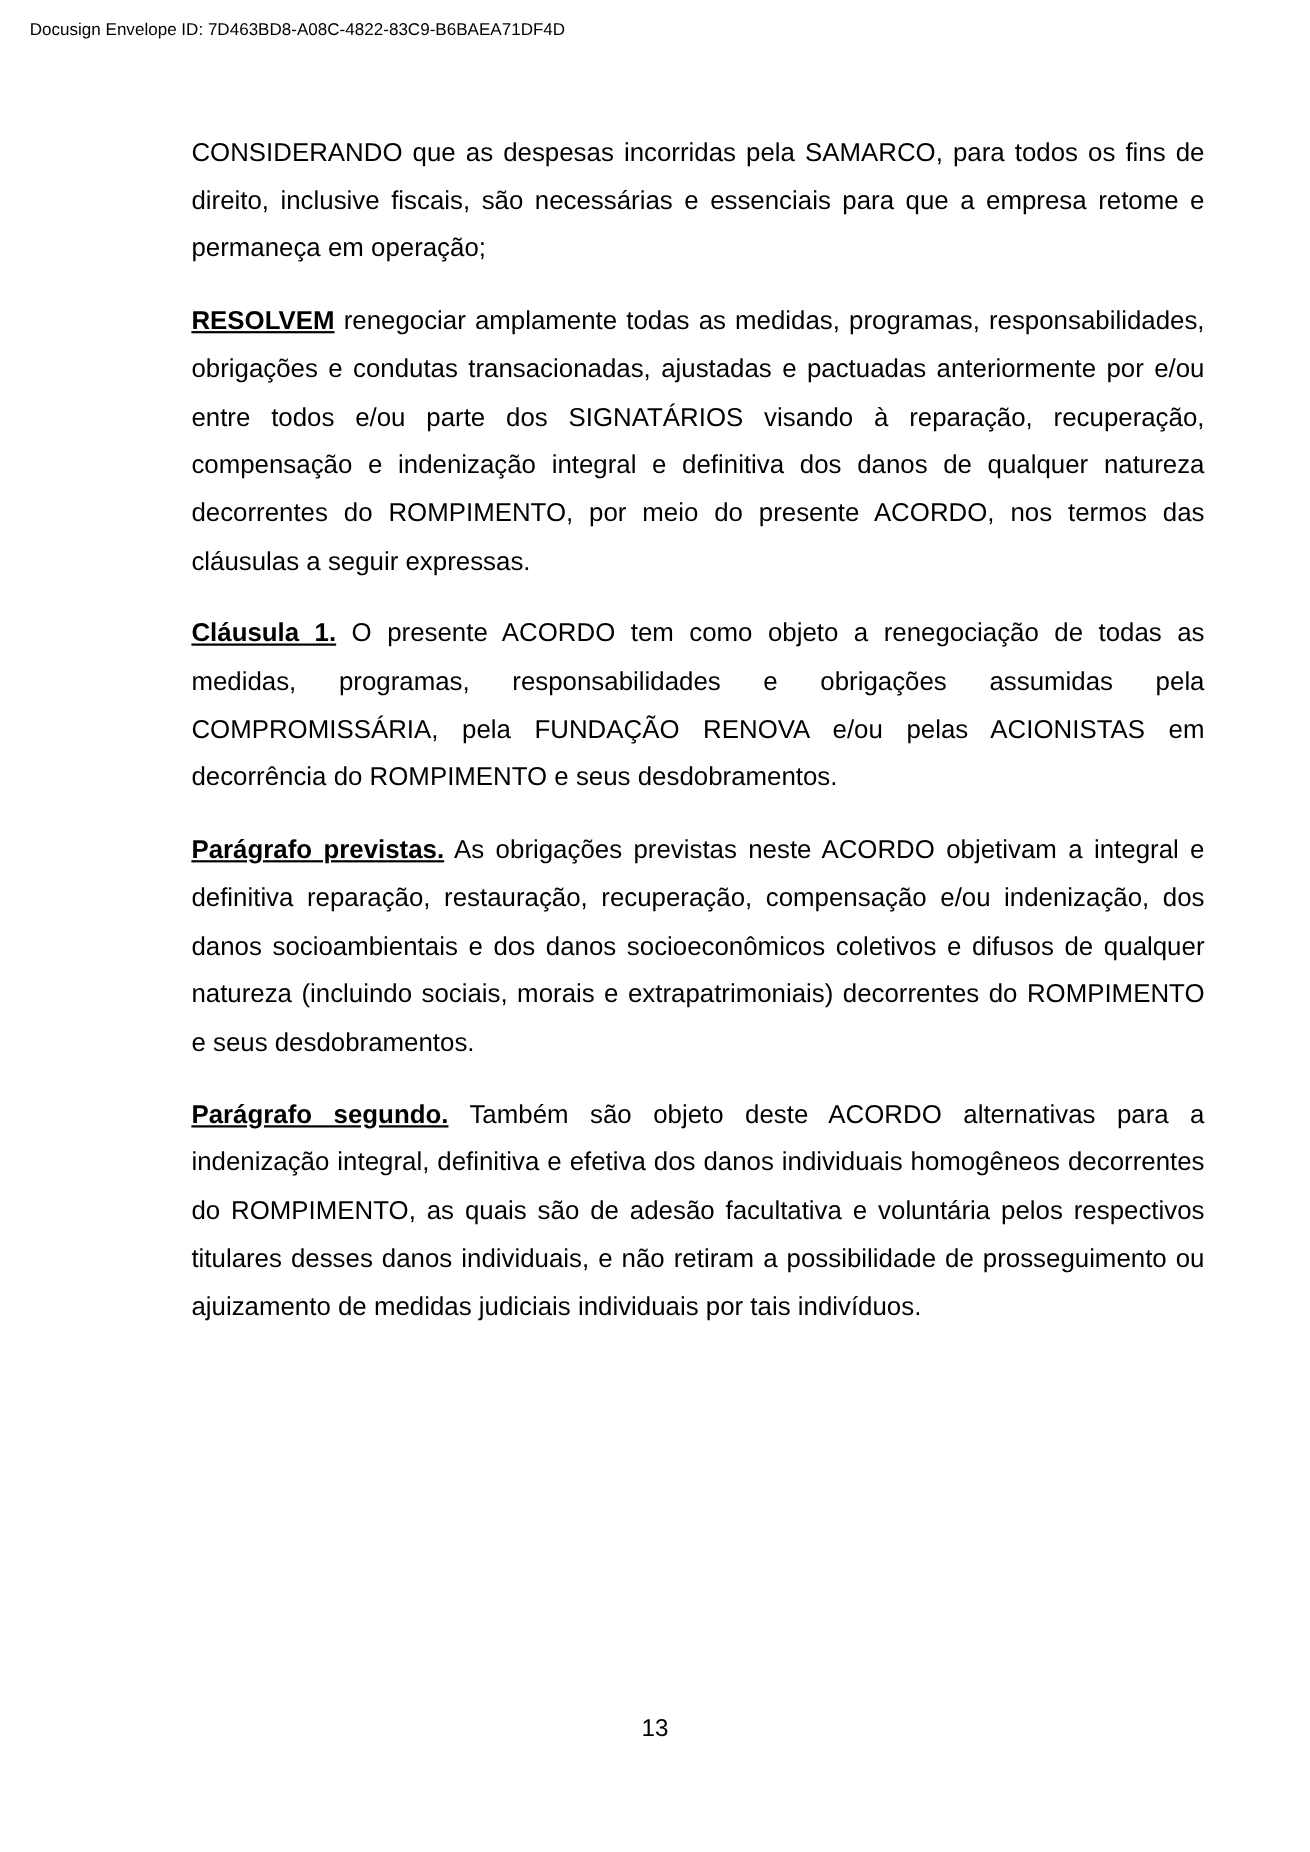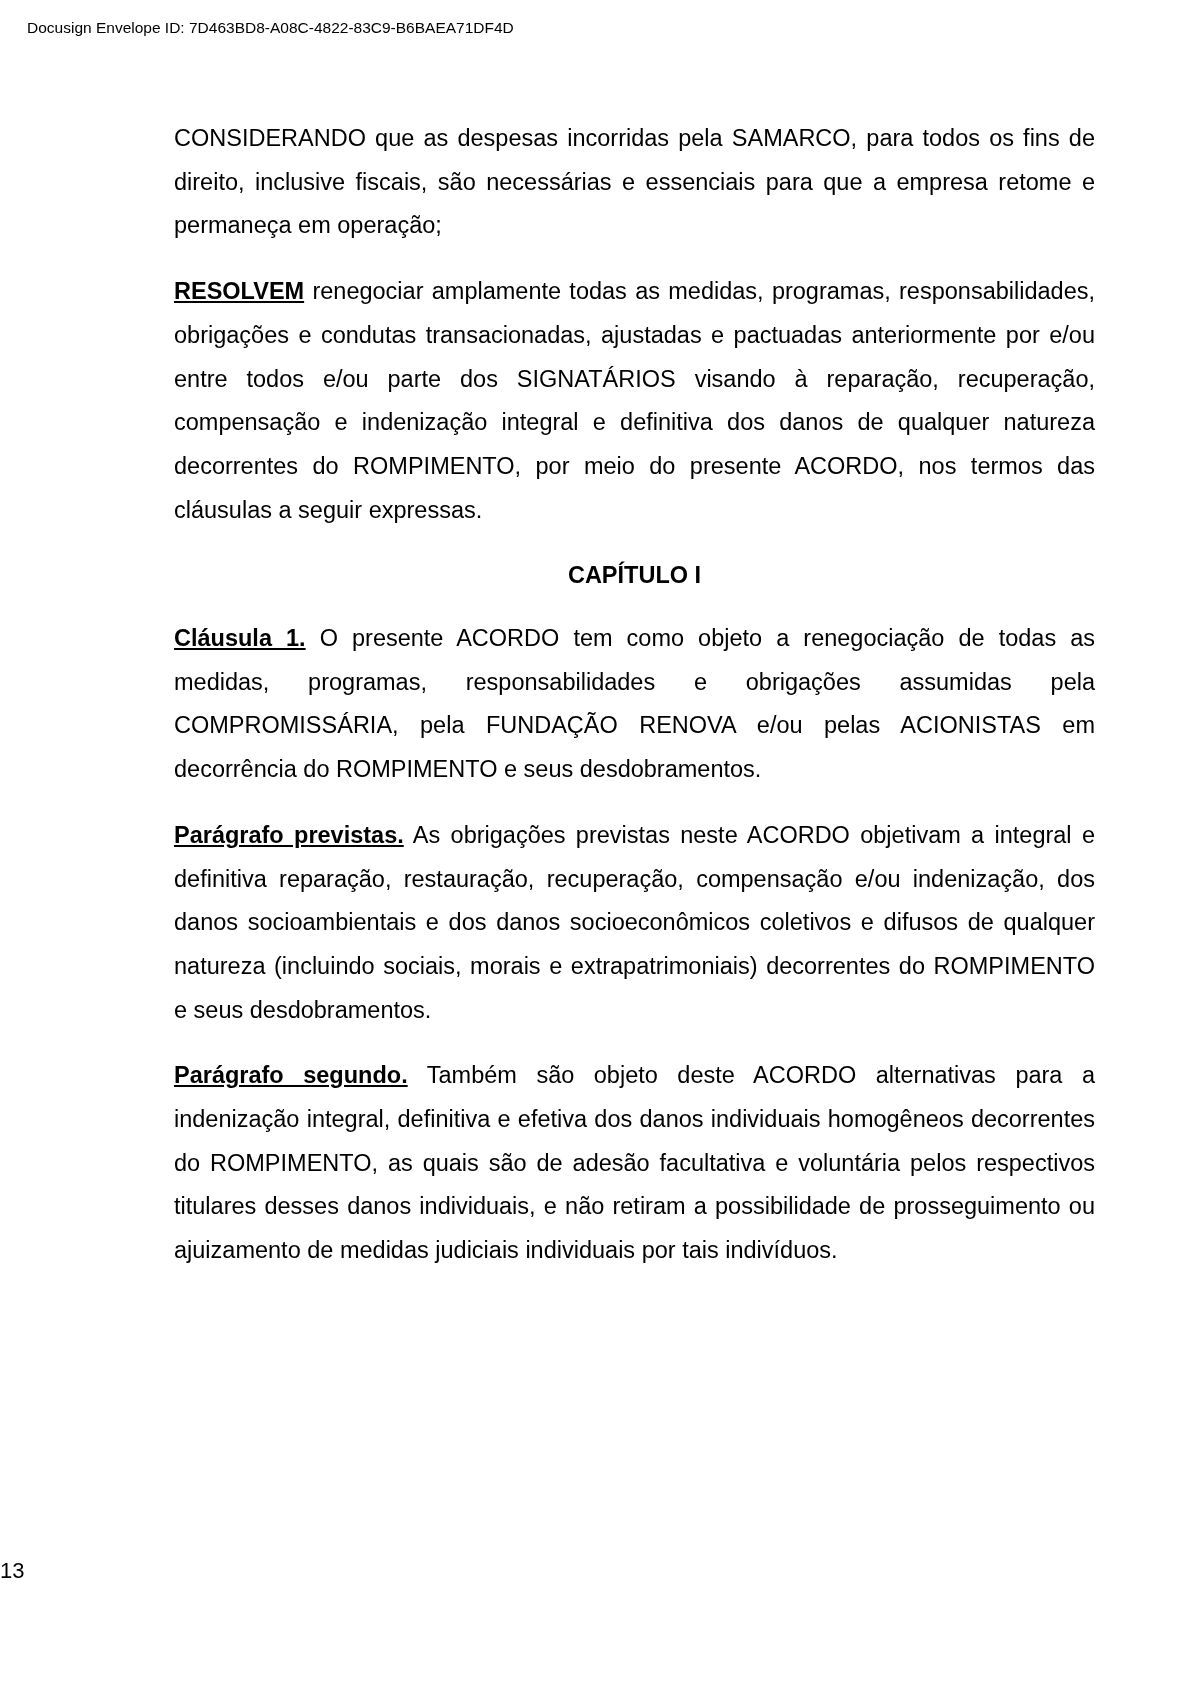--- a/index.html
+++ b/index.html
@@ -42,41 +42,40 @@
     line-height: 43.7px;
     font-weight: bold;
     text-align: center;
     margin: 0 0 19px 0;
   }
   .page-number {
     position: absolute;
     top: 1558px;
     left: 0;
     width: 100%;
-    text-align: left;
+    text-align: center;
     font-size: 22px;
     line-height: 26px;
   }
 </style>
 </head>
 <body>
 
 <div class="envelope-id">Docusign Envelope ID: 7D463BD8-A08C-4822-83C9-B6BAEA71DF4D</div>
 
 <div class="doc-body">
 
   <p class="para">
     <span>CONSIDERANDO que as despesas incorridas pela SAMARCO, para todos os fins de direito, inclusive fiscais, são necessárias e essenciais para que a empresa retome e permaneça em operação;</span>
   </p>
 
   <p class="para">
     <span class="lead">RESOLVEM</span><span> renegociar amplamente todas as medidas, programas, responsabilidades, obrigações e condutas transacionadas, ajustadas e pactuadas anteriormente por e/ou entre todos e/ou parte dos SIGNATÁRIOS visando à reparação, recuperação, compensação e indenização integral e definitiva dos danos de qualquer natureza decorrentes do ROMPIMENTO, por meio do presente ACORDO, nos termos das cláusulas a seguir expressas.</span>
   </p>
 
-  <p class="heading">CAPÍTULO I</p>
 
 
   <p class="para">
     <span class="lead">Cláusula 1.</span><span> O presente ACORDO tem como objeto a renegociação de todas as medidas, programas, responsabilidades e obrigações assumidas pela COMPROMISSÁRIA, pela FUNDAÇÃO RENOVA e/ou pelas ACIONISTAS em decorrência do ROMPIMENTO e seus desdobramentos.</span>
   </p>
 
   <p class="para">
     <span class="lead">Parágrafo previstas.</span><span> As obrigações previstas neste ACORDO objetivam a integral e definitiva reparação, restauração, recuperação, compensação e/ou indenização, dos danos socioambientais e dos danos socioeconômicos coletivos e difusos de qualquer natureza (incluindo sociais, morais e extrapatrimoniais) decorrentes do ROMPIMENTO e seus desdobramentos.</span>
   </p>
 

